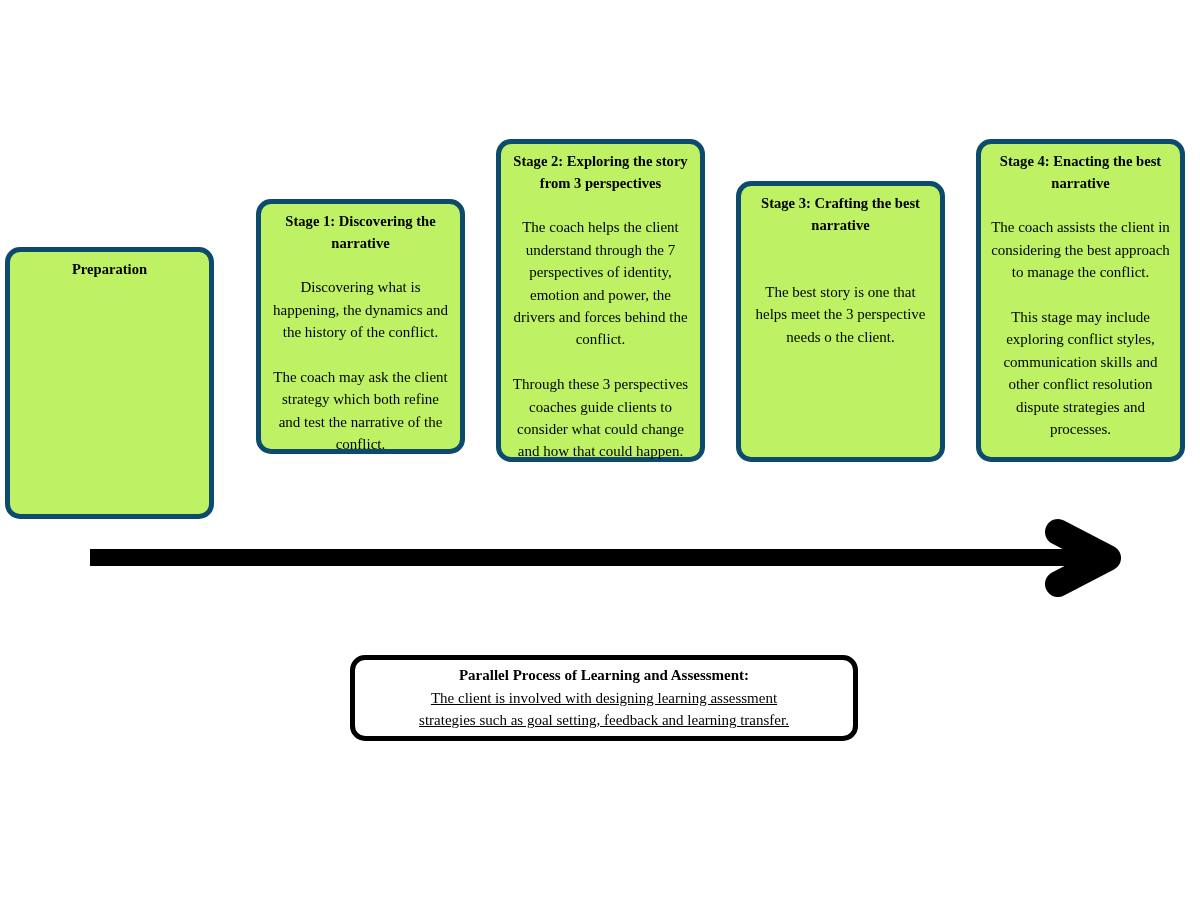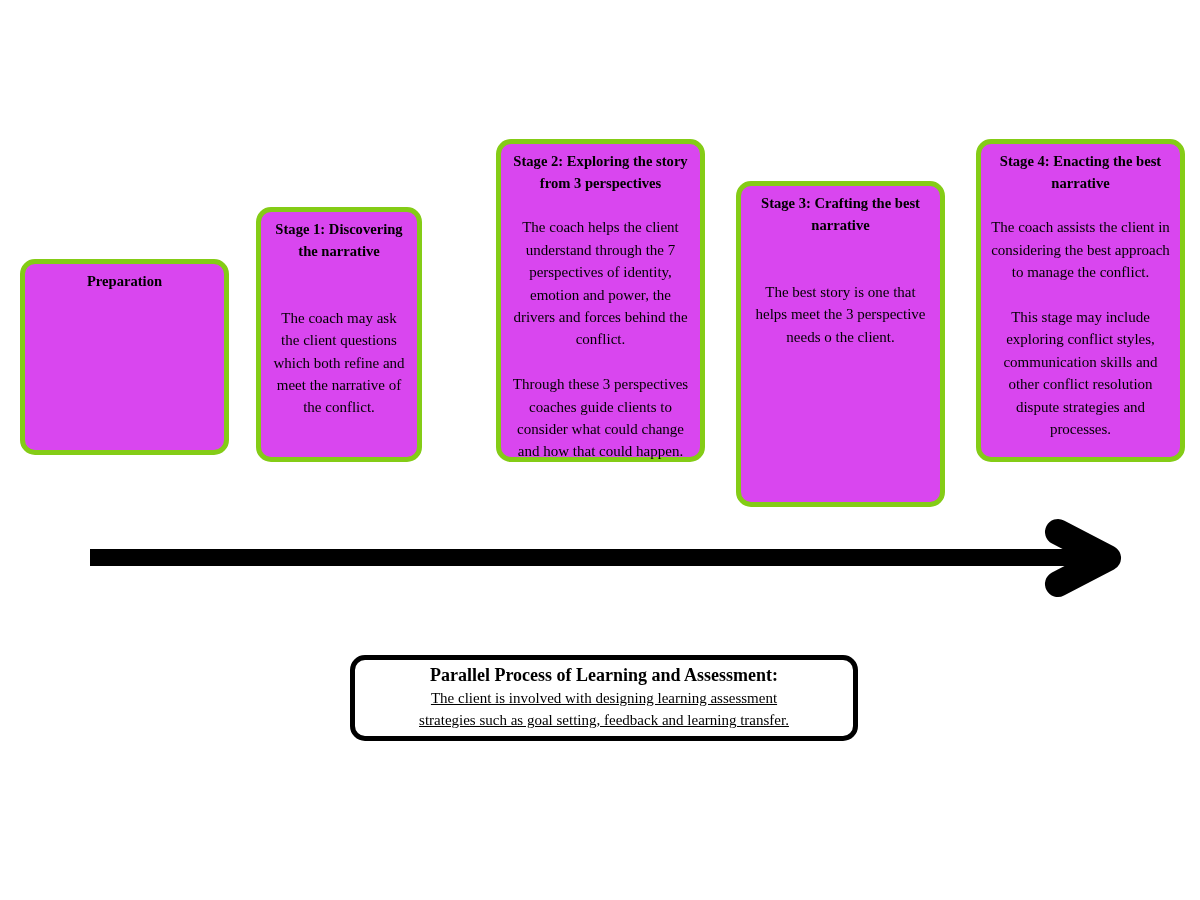--- a/index.html
+++ b/index.html
@@ -17,22 +17,22 @@
     width: 1200px;
     height: 900px;
     background: #ffffff;
     overflow: hidden;
   }
 
   
   .stage-box {
     position: absolute;
     box-sizing: border-box;
-    background: #d946ef;
-    border: 5px solid #84cc16;
+    background: #bef264;
+    border: 5px solid #0c4a6e;
     border-radius: 15px;
     padding: 6px 10px 10px 10px;
     text-align: center;
   }
   .stage-title {
     font-size: 14.6px;
     font-weight: bold;
     line-height: 22px;
     margin: 0;
     padding: 0;
@@ -55,21 +55,21 @@
     background: #ffffff;
     border: 5px solid #000000;
     border-radius: 15px;
     text-align: center;
     display: flex;
     flex-direction: column;
     justify-content: center;
     padding: 0 12px;
   }
   .parallel-title {
-    font-size: 18px;
+    font-size: 15px;
     font-weight: bold;
     line-height: 22.4px;
   }
   .parallel-line {
     font-size: 15px;
     font-weight: normal;
     line-height: 22.4px;
     text-decoration: underline;
   }
 
@@ -80,42 +80,43 @@
     top: 510px;
     width: 1050px;
     height: 100px;
   }
 </style>
 </head>
 <body>
 
 <div id="canvas">
 
-  <div class="stage-box" style="left:20px; top:247px; width:209px; height:196px;margin-top:12px;">
+  <div class="stage-box" style="left:5px; top:247px; width:209px; height:272px;">
     <div class="stage-title">Preparation</div>
     <div class="spacer"></div>
     <div class="spacer"></div>
   </div>
 
-  <div class="stage-box" style="left:256px; top:207px; width:166px; height:255px;">
+  <div class="stage-box" style="left:256px; top:199px; width:209px; height:255px;">
     <div class="stage-title">Stage 1: Discovering the narrative</div>
     <div class="spacer"></div>
+    <div class="stage-para">Discovering what is happening, the dynamics and the history of the conflict.</div>
     <div class="spacer"></div>
-    <div class="stage-para">The coach may ask the client questions which both refine and meet the narrative of the conflict.</div>
+    <div class="stage-para">The coach may ask the client strategy which both refine and test the narrative of the conflict.</div>
   </div>
 
   <div class="stage-box" style="left:496px; top:139px; width:209px; height:323px;">
     <div class="stage-title">Stage 2: Exploring the story from 3 perspectives</div>
     <div class="spacer"></div>
     <div class="stage-para">The coach helps the client understand through the 7 perspectives of identity, emotion and power, the drivers and forces behind the conflict.</div>
     <div class="spacer"></div>
     <div class="stage-para">Through these 3 perspectives coaches guide clients to consider what could change and how that could happen.</div>
   </div>
 
-  <div class="stage-box" style="left:736px; top:181px; width:209px; height:326px;">
+  <div class="stage-box" style="left:736px; top:181px; width:209px; height:281px;">
     <div class="stage-title">Stage 3: Crafting the best narrative</div>
     <div class="spacer"></div>
     <div class="spacer"></div>
     <div class="stage-para">The best story is one that helps meet the 3 perspective needs o the client.</div>
   </div>
 
   <div class="stage-box" style="left:976px; top:139px; width:209px; height:323px;">
     <div class="stage-title">Stage 4: Enacting the best narrative</div>
     <div class="spacer"></div>
     <div class="stage-para">The coach assists the client in considering the best approach to manage the conflict.</div>

